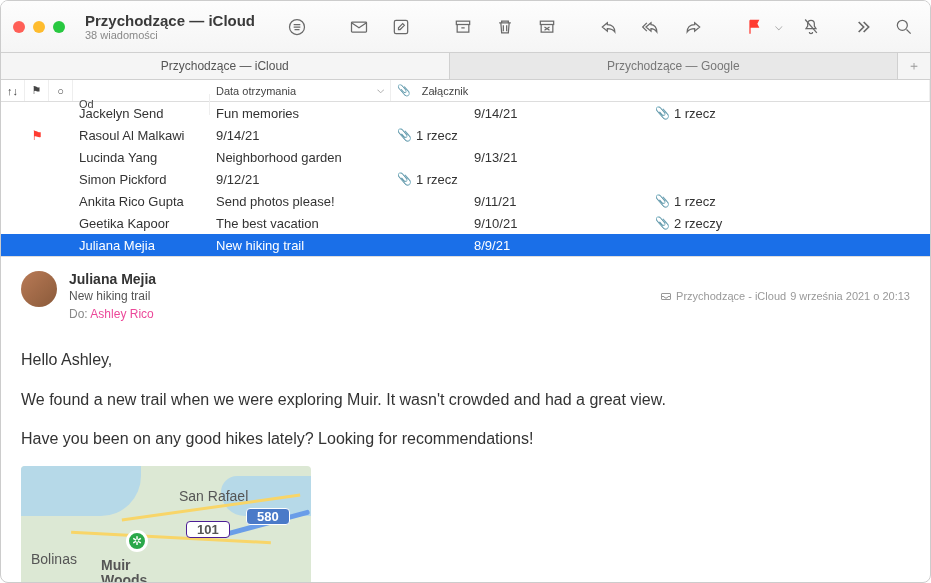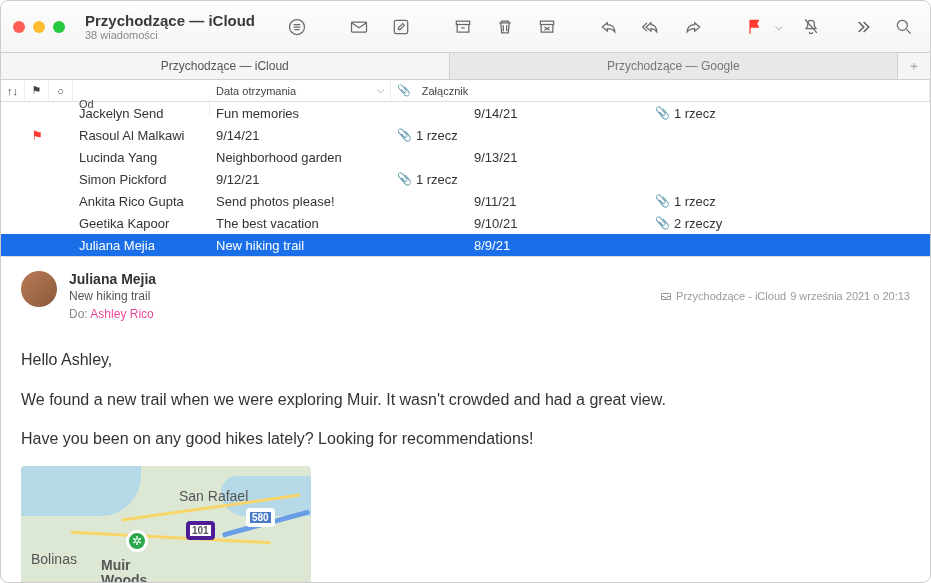--- a/index.html
+++ b/index.html
@@ -75,21 +75,21 @@
     .map { margin-top: 14px; width: 290px; height: 140px; background: #dce8d4; position: relative; border-radius: 4px; overflow: hidden; font-size: 9px; color: #555; }
     .map .water { position: absolute; background: #b6d9e8; }
     .map .w1 { top: 0; left: 0; width: 120px; height: 50px; border-radius: 0 0 40px 0; }
     .map .w2 { top: 10px; right: 0; width: 90px; height: 40px; border-radius: 20px 0 0 30px; }
     .map .road { position: absolute; background: #f8d568; height: 3px; }
     .map .r1 { top: 40px; left: 100px; width: 180px; transform: rotate(-8deg); }
     .map .r2 { top: 70px; left: 50px; width: 200px; transform: rotate(3deg); }
     .map .r3 { top: 55px; left: 200px; width: 90px; height: 5px; background: #6a9de8; transform: rotate(-15deg); border-radius: 2px; }
     .map .pin { position: absolute; top: 64px; left: 105px; width: 22px; height: 22px; background: #2aa84a; border: 3px solid #fff; border-radius: 50%; display: flex; align-items: center; justify-content: center; color: #fff; font-size: 12px; }
     .map .lbl { position: absolute; font-size: 14px; }
-    .map .shield { position: absolute; background: #fff; border: 4px solid #4c1d95; border-radius: 4px; padding: 0 2px; font-size: 10px; font-weight: bold; }
+    .map .shield { position: absolute; background: #fff; border: 1px solid #4c1d95; border-radius: 4px; padding: 0 10px; font-size: 13px; font-weight: bold; }
   </style>
 </head>
 <body>
 
 <div class="titlebar">
   <div class="traffic">
     <div class="tl red"></div>
     <div class="tl yellow"></div>
     <div class="tl green"></div>
   </div>

